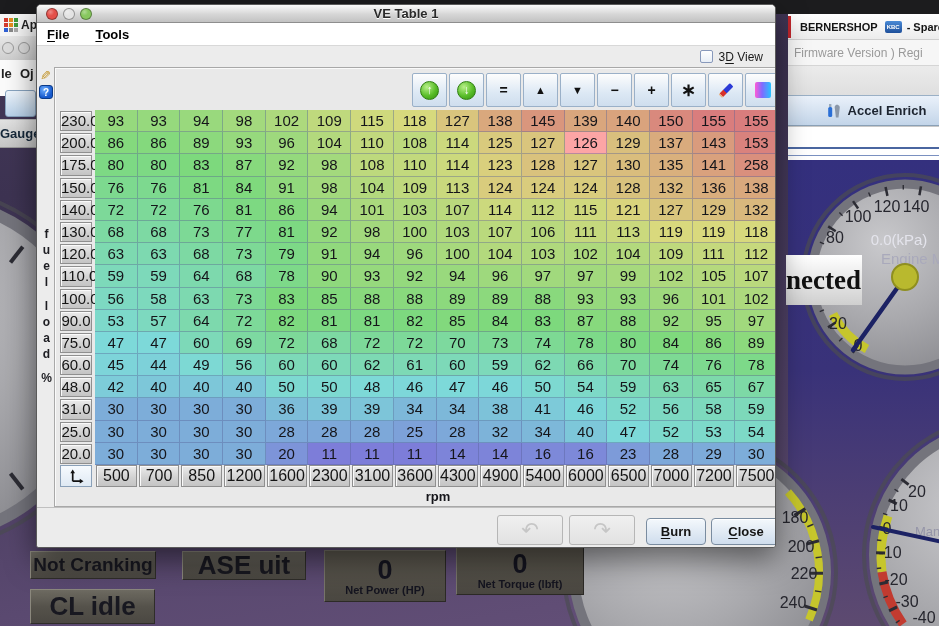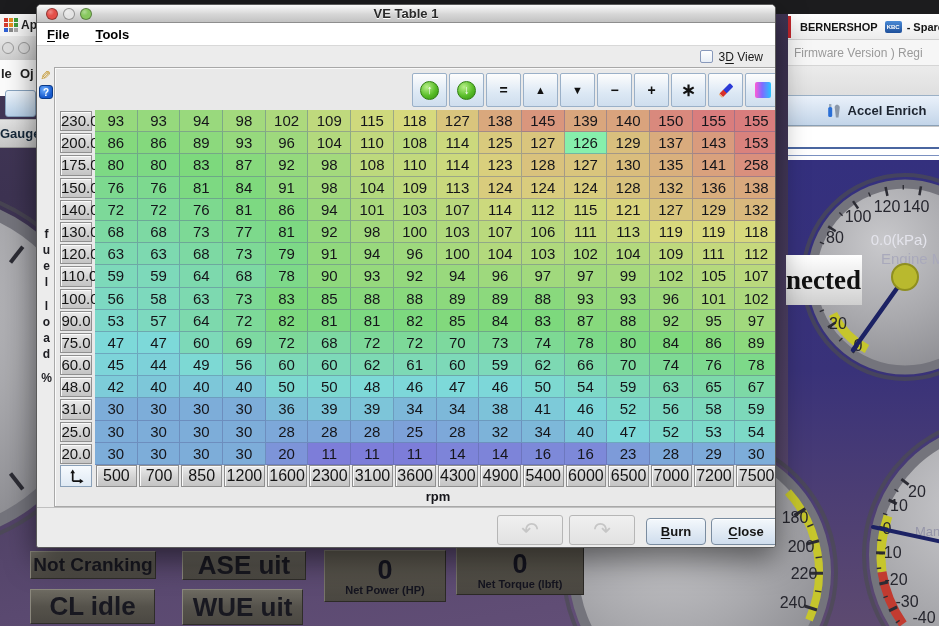--- a/index.html
+++ b/index.html
@@ -250,21 +250,20 @@
     </svg>
     <span>Accel Enrich</span>
   </div>
   <div class="abs stripes-bar"></div>
 
   <div class="abs nected-box">nected</div>
 
   <div class="abs indicator" style="left:30px;top:551px;width:126px;height:28px;font-size:19px;">Not Cranking</div>
   <div class="abs indicator" style="left:30px;top:589px;width:125px;height:35px;font-size:26px;">CL idle</div>
   <div class="abs indicator" style="left:182px;top:551px;width:124px;height:29px;font-size:26px;">ASE uit</div>
-  <div class="abs indicator" style="left:182px;top:589px;width:121px;height:36px;font-size:26px;">WUE uit</div>
   <div class="abs readout" style="left:324px;top:550px;width:122px;height:52px;">
     <span class="val">0</span>
     <span class="lbl">Net Power (HP)</span>
   </div>
   <div class="abs readout" style="left:456px;top:545px;width:128px;height:50px;">
     <span class="val">0</span>
     <span class="lbl">Net Torque (lbft)</span>
   </div>
 
   <div class="abs window">
@@ -356,21 +355,21 @@
         <div class="cell" style="background: rgb(132, 217, 125);">86</div>
         <div class="cell" style="background: rgb(140, 217, 125);">89</div>
         <div class="cell" style="background: rgb(150, 217, 125);">93</div>
         <div class="cell" style="background: rgb(158, 217, 125);">96</div>
         <div class="cell" style="background: rgb(179, 217, 125);">104</div>
         <div class="cell" style="background: rgb(194, 217, 125);">110</div>
         <div class="cell" style="background: rgb(189, 217, 125);">108</div>
         <div class="cell" style="background: rgb(204, 217, 125);">114</div>
         <div class="cell" style="background: rgb(217, 202, 125);">125</div>
         <div class="cell" style="background: rgb(217, 197, 125);">127</div>
-        <div class="cell" style="background: #86efac;">126</div>
+        <div class="cell" style="background: #fca5a5;">126</div>
         <div class="cell" style="background: rgb(217, 191, 125);">129</div>
         <div class="cell" style="background: rgb(217, 171, 125);">137</div>
         <div class="cell" style="background: rgb(217, 155, 125);">143</div>
         <div class="cell" style="background: rgb(217, 130, 125);">153</div>
         <div class="cellbtn rowhead">175.0</div>
         <div class="cell" style="background: rgb(125, 217, 132);">80</div>
         <div class="cell" style="background: rgb(125, 217, 132);">80</div>
         <div class="cell" style="background: rgb(125, 217, 125);">83</div>
         <div class="cell" style="background: rgb(135, 217, 125);">87</div>
         <div class="cell" style="background: rgb(148, 217, 125);">92</div>

